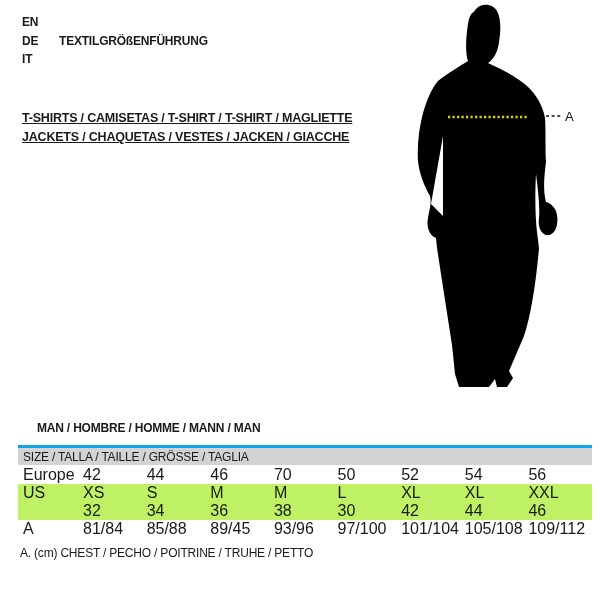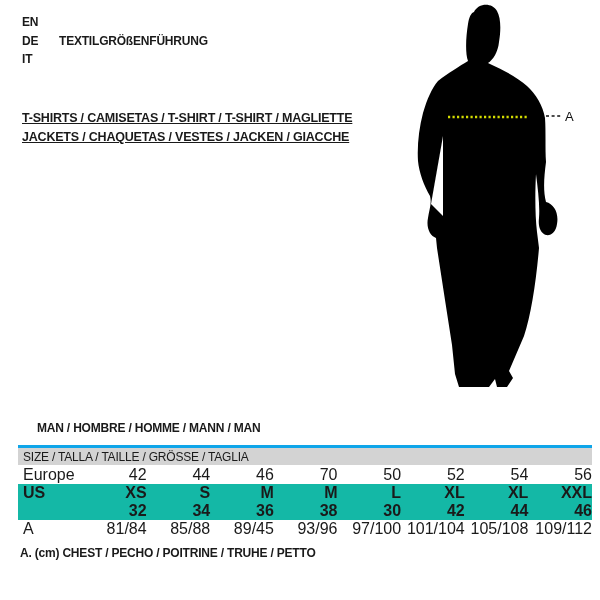--- a/index.html
+++ b/index.html
@@ -25,27 +25,27 @@
 
   
   .section-title{position:absolute;left:22px;top:421px;
     font-weight:bold;font-size:12px;letter-spacing:-0.2px;margin-left:15px;}
 
   
   .size-table{position:absolute;left:18px;top:445px;width:574px;border-top:3px solid #0ea5e9;}
   .table-header{height:17px;background:#d3d3d3;display:flex;align-items:center;
     padding-left:5px;font-size:12px;letter-spacing:-0.2px;margin-bottom:1px;}
   .t-row{display:flex;height:18px;align-items:center;font-size:16px;}
-  .t-row.shaded{background:#14b8a6;font-weight:bold;}
+  .t-row.shaded{background:#bef264;}
   .t-label{width:60px;padding-left:5px;flex:0 0 auto;}
-  .t-cell{flex:1;text-align:right;}
+  .t-cell{flex:1;text-align:left;}
 
   
   .footnote{position:absolute;left:20px;top:546px;
-    font-weight:bold;font-size:12px;letter-spacing:-0.2px;}
+    font-weight:normal;font-size:12px;letter-spacing:-0.2px;}
 </style>
 </head>
 <body>
 
 <div class="canvas">
 
   <div class="lang-list">
     <div class="lang-row">
       <span class="lang-code">EN</span>
     </div>

